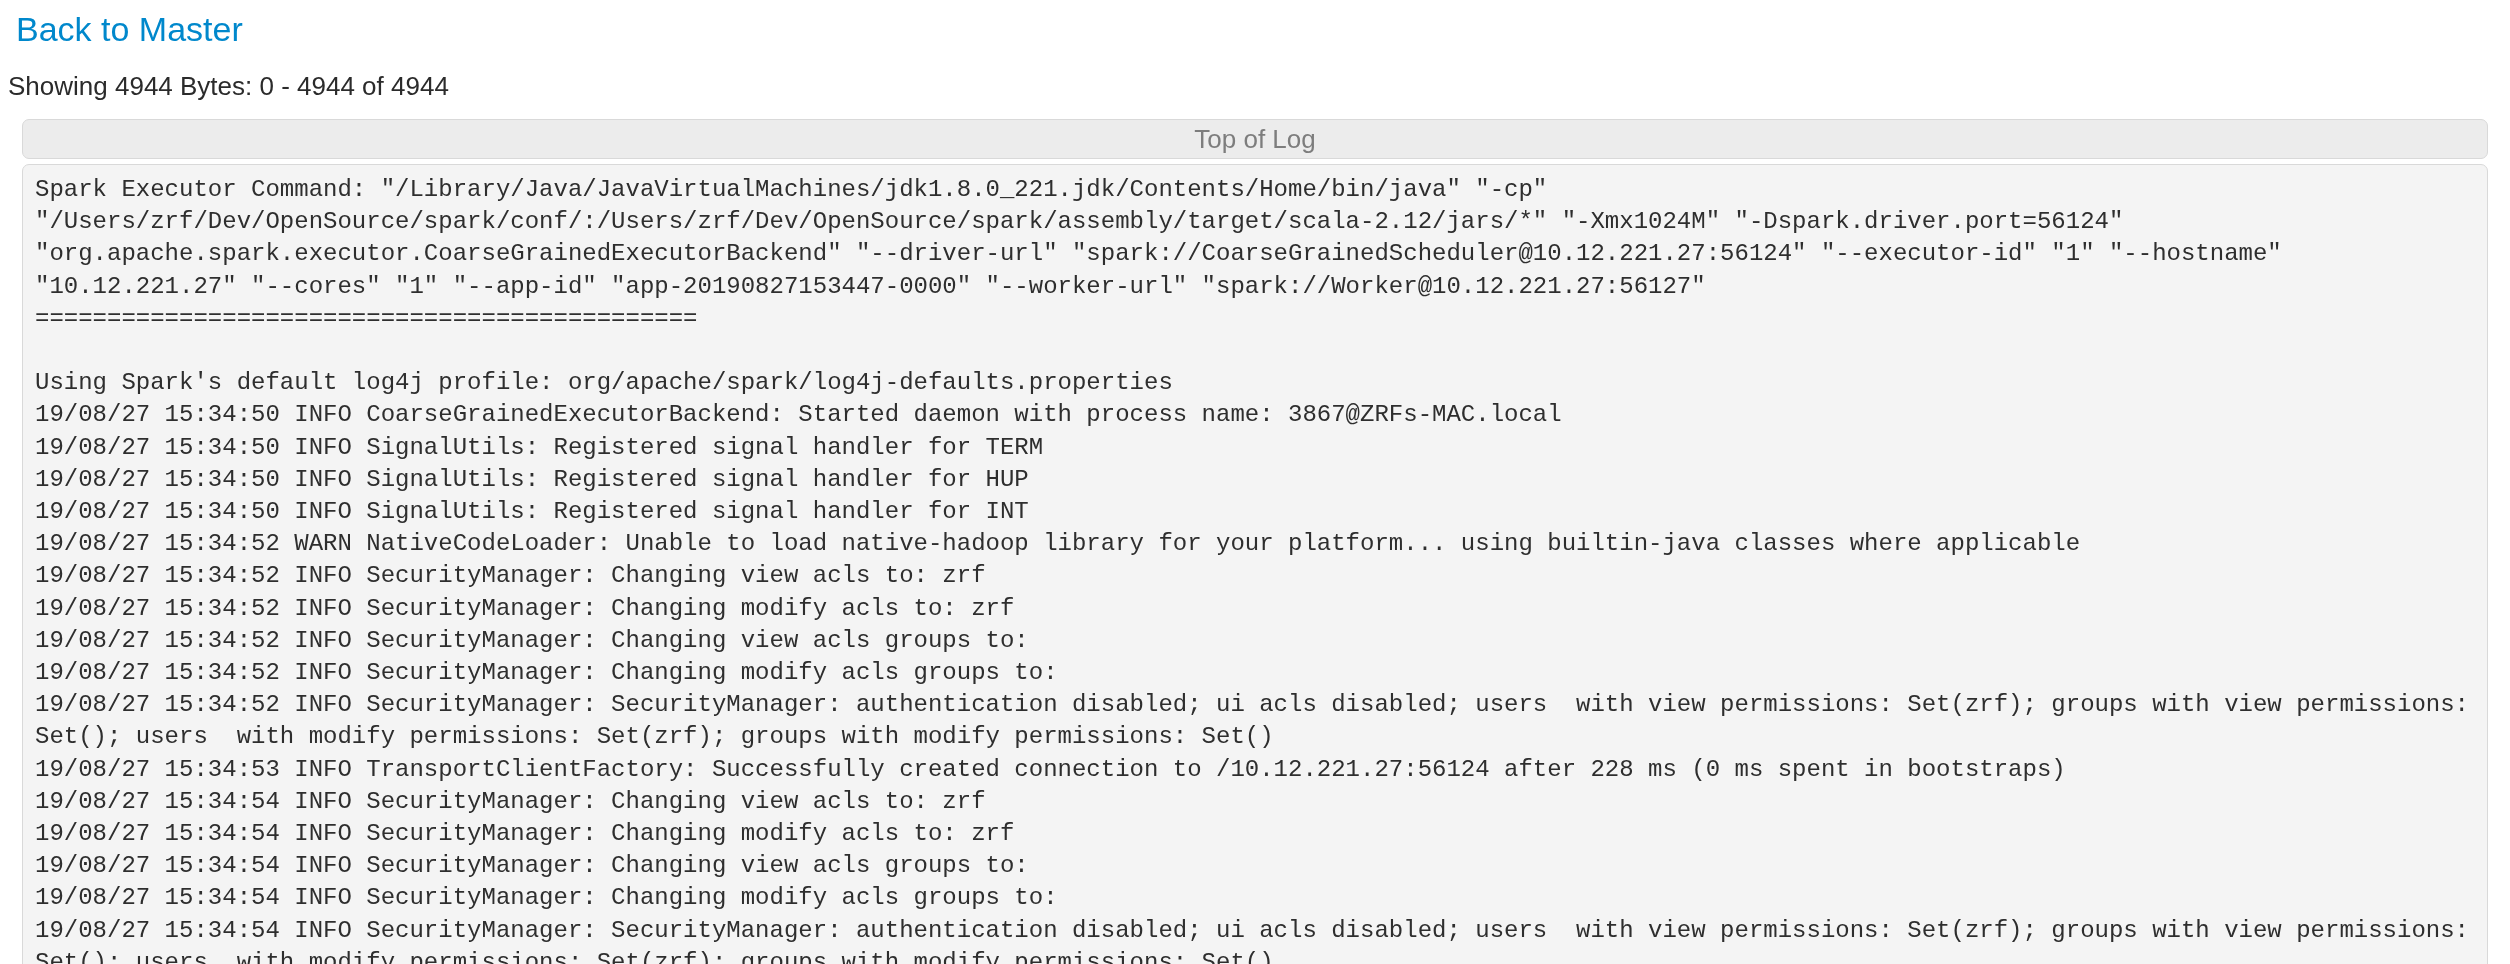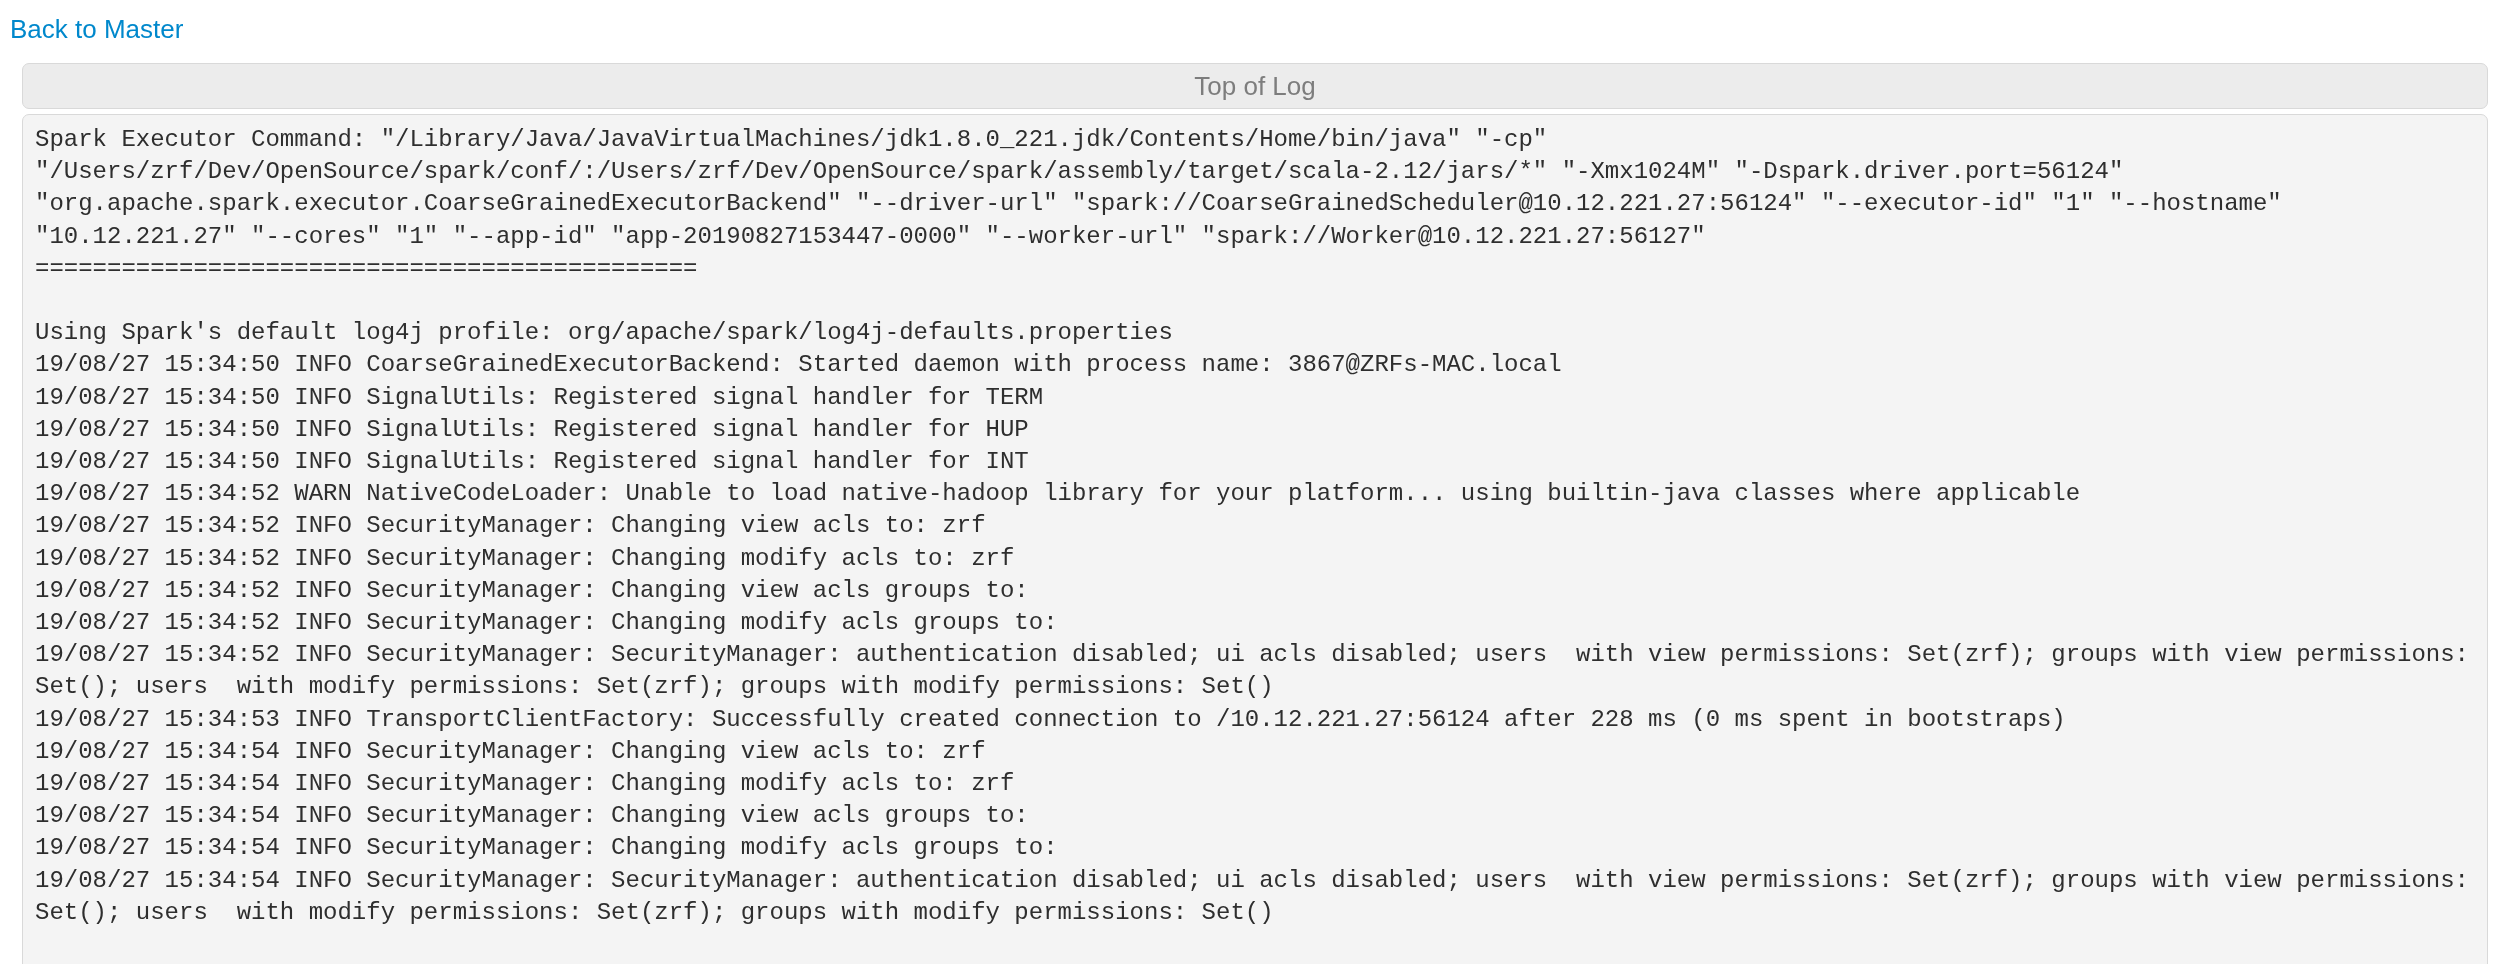--- a/index.html
+++ b/index.html
@@ -22,36 +22,36 @@
   body {
     width: 2510px;
     height: 964px;
     overflow: hidden;
   }
   .page {
     padding: 12px 8px 0 8px;
   }
   .back-link {
     display: inline-block;
-    margin-left: 2px;
+    margin-left: 8px;
     color: var(--link_blue);
-    font-size: 26px;
+    font-size: 34px;
     line-height: 34px;
     text-decoration: none;
     cursor: pointer;
   }
   .byte-info {
     margin: 24px 0 0 0;
     color: var(--info_text);
     font-size: 26px;
     line-height: 32px;
   }
   .log-header {
     margin: 17px 14px 5px 14px;
-    height: 46px;
+    height: 40px;
     background: var(--header_bg);
     border: 1px solid var(--box_border);
     border-radius: 7px;
     display: flex;
     align-items: center;
     justify-content: center;
     color: var(--header_text);
     font-size: 26px;
   }
   .log-box {
@@ -73,20 +73,21 @@
     word-wrap: break-word;
   }
 </style>
 </head>
 <body>
 
 <div class="page">
 
   <a class="back-link">Back to Master</a>
 
+  <p class="byte-info">Showing 4944 Bytes: 0 - 4944 of 4944</p>
 
   <div class="log-header">
     <span>Top of Log</span>
   </div>
 
   <div class="log-box">
     <pre class="log-pre">Spark Executor Command: "/Library/Java/JavaVirtualMachines/jdk1.8.0_221.jdk/Contents/Home/bin/java" "-cp" "/Users/zrf/Dev/OpenSource/spark/conf/:/Users/zrf/Dev/OpenSource/spark/assembly/target/scala-2.12/jars/*" "-Xmx1024M" "-Dspark.driver.port=56124" "org.apache.spark.executor.CoarseGrainedExecutorBackend" "--driver-url" "spark://CoarseGrainedScheduler@10.12.221.27:56124" "--executor-id" "1" "--hostname" "10.12.221.27" "--cores" "1" "--app-id" "app-20190827153447-0000" "--worker-url" "spark://Worker@10.12.221.27:56127"
 ==============================================
 
 Using Spark's default log4j profile: org/apache/spark/log4j-defaults.properties

